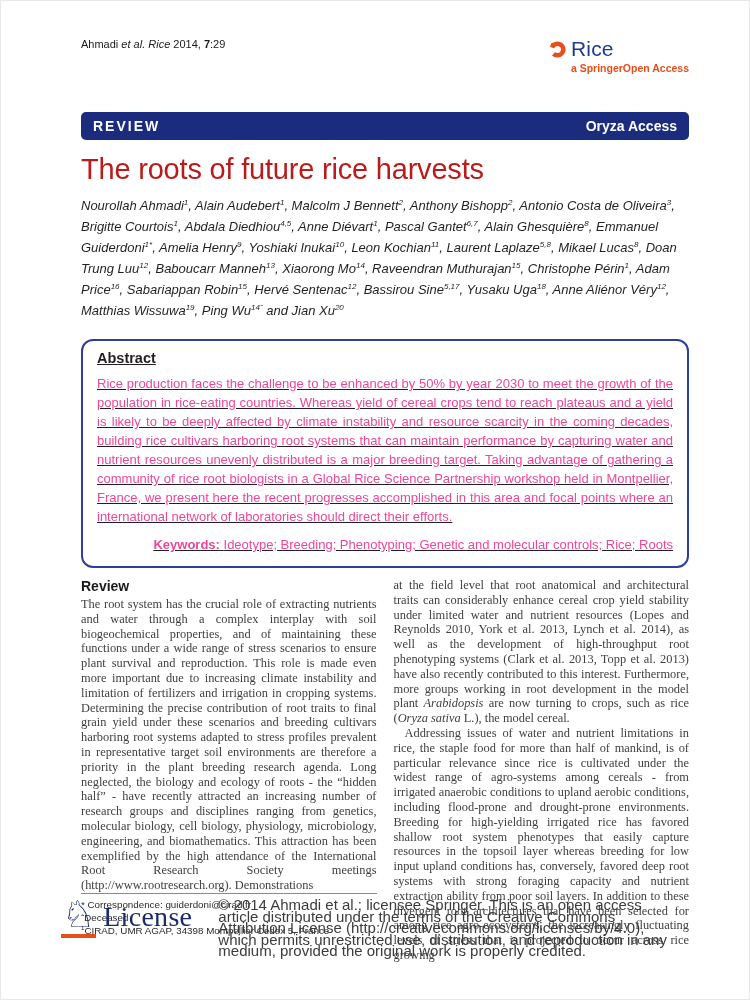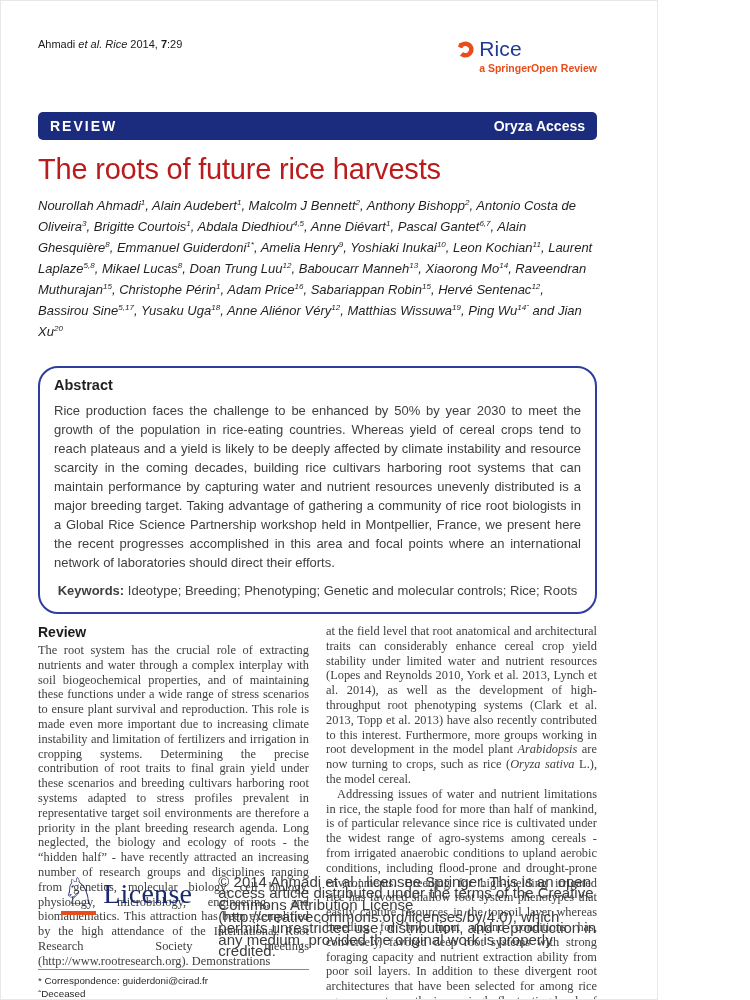--- a/index.html
+++ b/index.html
@@ -1,41 +1,41 @@
 <!DOCTYPE html>
 <html><head>
 <meta charset="utf-8">
 <style>
   * { margin: 0; padding: 0; box-sizing: border-box; }
   html, body { background: #ffffff; }
   body { width: 750px; height: 1000px; font-family: "Liberation Sans", sans-serif; color: #231f20; }
-  .page { position: relative; width: 658px; height: 1000px; padding: 36px 60px 0 37px; overflow: hidden; background: #fff; border: 1px solid #e8e8e8; }
+  .page { position: relative; width: 750px; height: 1000px; padding: 36px 60px 0 80px; overflow: hidden; background: #fff; border: 1px solid #e8e8e8; }
 
   
   .hdr { display: flex; justify-content: space-between; align-items: flex-start; }
   .cite { font-size: 11px; line-height: 15px; color: #1a1a1a; }
   .logo { text-align: left; }
   .logo-top { display: flex; align-items: center; gap: 5px; }
   .logo-name { font-size: 21px; color: #1e3a93; letter-spacing: 0.2px; }
   .logo-tag { font-size: 10.5px; font-weight: bold; color: #e84e1b; margin-top: 1px; padding-left: 22px; }
 
   
   .banner { margin-top: 38px; height: 28px; background: #1b2c7e; border-radius: 5px; color: #fff; display: flex; justify-content: space-between; align-items: center; padding: 0 12px; font-size: 14px; font-weight: bold; }
   .banner .left { letter-spacing: 2px; }
 
   
   h1 { margin-top: 13px; font-size: 29px; font-weight: 400; color: #b91c1c; letter-spacing: -0.2px; }
   .authors { margin-top: 9px; font-size: 13px; line-height: 21px; color: #231f20; font-style: italic; }
   sup { font-size: 0.62em; line-height: 0; vertical-align: super; }
 
   
-  .abstract { margin-top: 24px; border: 2px solid #2f3e9e; border-radius: 20px; padding: 9px 14px 12px 14px; }
+  .abstract { margin-top: 18px; border: 2px solid #2f3e9e; border-radius: 12px; padding: 9px 14px 12px 14px; text-decoration: underline; }
   .abs-h { font-size: 14.5px; font-weight: bold; margin-bottom: 8px; }
-  .abstract p { font-size: 13px; line-height: 19px; color: #404040; text-align: justify; }
-  .abstract .kw { margin-top: 9px; text-align: center; }
+  .abstract p { font-size: 13px; line-height: 19px; color: #ec4899; text-align: justify; }
+  .abstract .kw { margin-top: 9px; text-align: right; }
 
   
   .cols { margin-top: 10px; display: flex; gap: 17px; }
   .col { width: 306px; }
   .sec-h { font-size: 14px; font-weight: bold; margin-bottom: 3px; color: #1a1a1a; }
   .serif { font-family: "Liberation Serif", serif; font-size: 12.4px; line-height: 14.8px; text-align: justify; color: #404040; }
   .indent { text-indent: 11px; }
 
   
   .fnotes { }
@@ -61,21 +61,21 @@
     <div class="logo">
       <div class="logo-top">
         <span style="display:inline-block;width:17px;height:17px;">
           <svg width="17" height="17" viewBox="0 0 20 20">
             <circle cx="10" cy="10" r="6.8" fill="none" stroke="#e84e1b" stroke-width="5.4" stroke-dasharray="34 8.7" transform="rotate(-160 10 10)"></circle>
             <circle cx="4.6" cy="4.8" r="2.7" fill="#e84e1b"></circle>
           </svg>
         </span>
         <span class="logo-name">Rice</span>
       </div>
-      <div class="logo-tag">a SpringerOpen Review</div>
+      <div class="logo-tag">a SpringerOpen Access</div>
     </div>
   </header>
 
   <div class="banner">
     <span class="left">REVIEW</span>
     <span class="right">Oryza Access</span>
   </div>
 
   <h1>The roots of future rice harvests</h1>
 

